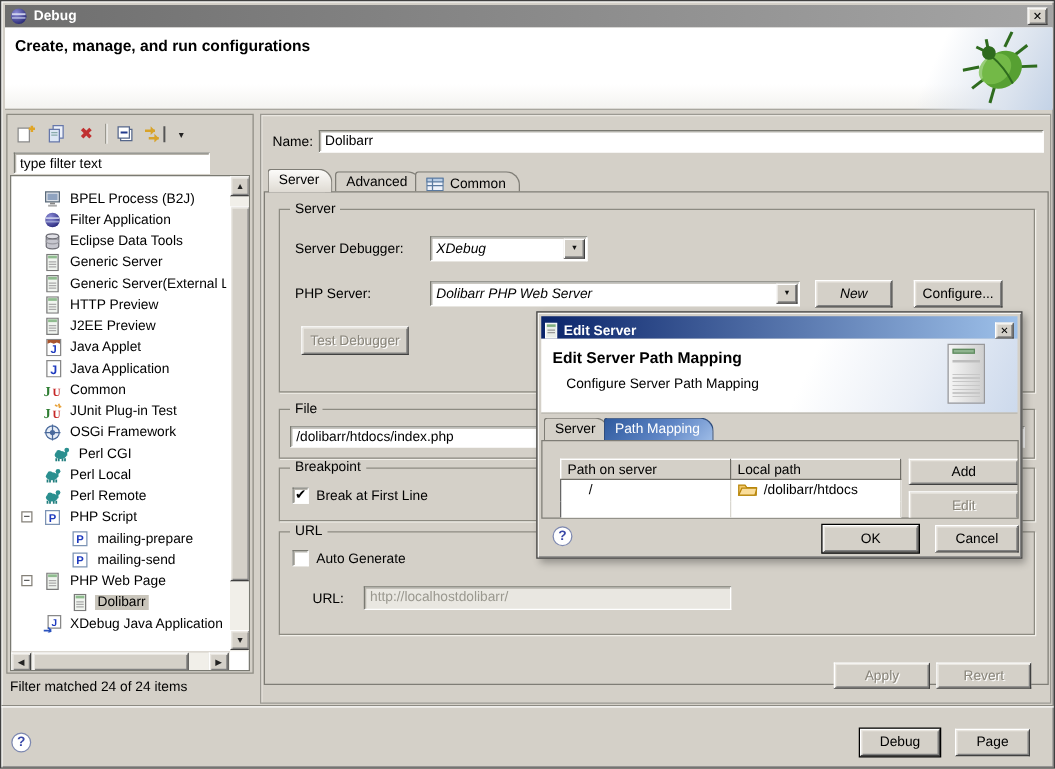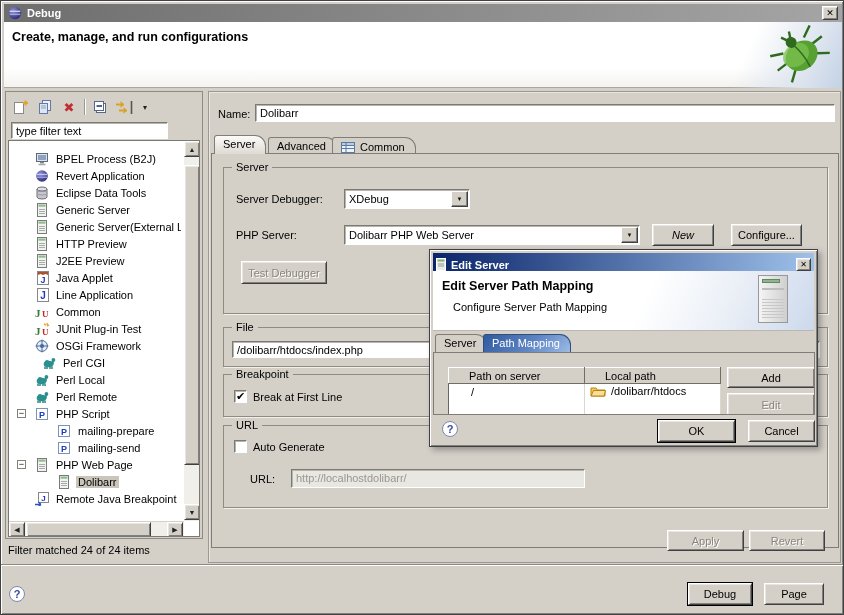--- a/index.html
+++ b/index.html
@@ -15,21 +15,21 @@
   .btn.default { outline:1px solid #000; }
   .btn.disabled { color:#8a867c; text-shadow:1px 1px 0 #fff; }
   .sunken, .field { background:#fff; border:1px solid; border-color:#7a7a72 #ffffff #ffffff #7a7a72; box-shadow: inset 1px 1px 0 #b8b5ad; }
   .field { padding:2px 3px 0 4px; white-space:nowrap; overflow:hidden; }
   .field.gray { color:#9a988f; }
   .gb { position:absolute; border:1px solid #8d8b82; box-shadow:1px 1px 0 #f2f0ea; }
   .gl { position:absolute; top:-7px; left:8px; background:#d4d0c8; padding:0 4px; white-space:nowrap; }
   .lbl { white-space:nowrap; }
 
   
-  .combo { position:absolute; background:#fff; border:1px solid; border-color:#7a7a72 #ffffff #ffffff #7a7a72; box-shadow: inset 1px 1px 0 #b8b5ad; display:flex; align-items:center; }
+  .combo { position:absolute; background:#fff; border:1px solid; border-color:#7a7a72 #ffffff #ffffff #7a7a72; box-shadow: inset 1px 1px 0 #b8b5ad; display:flex; align-items:center;font-style:italic; }
   .combo .cval { flex:1; padding:0 4px; white-space:nowrap; overflow:hidden; }
   .combo .cbtn { width:17px; align-self:stretch; margin:1px; background:#d4d0c8; border:1px solid; border-color:#fff #404040 #404040 #fff; box-shadow:inset -1px -1px 0 #808080; display:flex; align-items:center; justify-content:center; font-size:6px; color:#111; }
 
   .chk { position:absolute; width:13px; height:13px; background:#fff; border:1px solid; border-color:#7a7a72 #ffffff #ffffff #7a7a72; box-shadow: inset 1px 1px 0 #b8b5ad; font-size:11px; line-height:11px; text-align:center; color:#000; }
   .chk.checked::before { content:"✔"; position:absolute; left:1px; top:0; font-weight:bold; }
 
   
   #titlebar { left:3px; top:3px; width:838px; height:18px; background:linear-gradient(90deg,#6e6e6e,#a5a5a5); display:flex; align-items:center; padding:0 4px; }
   #titlebar .t { color:#fff; font-weight:bold; margin-left:5px; }
   .xbtn { width:16px; height:14px; font-size:9px; font-weight:bold; line-height:12px; text-align:center; }
@@ -82,21 +82,21 @@
             box-shadow: inset 1px 1px 0 #ffffff, inset -1px -1px 0 #808080, 3px 3px 6px rgba(0,0,0,.3); z-index:10; }
   #dlgtitle { position:absolute; left:3px; top:3px; width:381px; height:18px; background:linear-gradient(90deg,#0a246a,#9ec1ea); display:flex; align-items:flex-end; padding:0 3px; }
   #dlgtitle .t { color:#fff; font-weight:bold; margin-left:5px; flex:1; }
   #banner { position:absolute; left:3px; top:21px; width:381px; height:60px; background:linear-gradient(115deg,#ffffff 55%,#e9eef6 78%,#ccd9ec 100%); border-bottom:1px solid #b9b7af; }
   #banner .bt { position:absolute; left:9px; top:8px; font-size:12.5px; font-weight:bold; }
   #banner .bs { position:absolute; left:20px; top:30px; }
   #banner .tower { position:absolute; right:26px; top:4px; }
   #dlgtabs .etab { top:84px; height:19px; }
   #dlgcontent { position:absolute; left:3px; top:102px; width:382px; height:63px; border:1px solid #7f7d76; background:#d4d0c8; overflow:hidden; }
   table.pm { border-collapse:collapse; position:absolute; left:14px; top:14px; background:#fff; border:1px solid #55地5; }
-  .pm th { width:136px; height:16px; font-weight:normal; text-align:left; padding:0 20px; background:#d4d0c8; border:1px solid; border-color:#fff #6f6d66 #6f6d66 #fff; white-space:nowrap; }
+  .pm th { width:136px; height:16px; font-weight:normal; text-align:left; padding:0 5px; background:#d4d0c8; border:1px solid; border-color:#fff #6f6d66 #6f6d66 #fff; white-space:nowrap; }
   .pm td { width:136px; height:17px; padding:0 5px; background:#fff; border-right:1px solid #d9d7d0; white-space:nowrap; }
   #dlgbtnbar { position:absolute; left:3px; top:165px; width:382px; height:30px; }
 
   #sep { left:0px; top:563px; width:844px; height:2px; border-top:1px solid #8c8a82; border-bottom:1px solid #ffffff; }
 </style>
 </head>
 <body>
 
 <div id="win">
 
@@ -201,21 +201,21 @@
                   <radialGradient id="ecg1" cx="35%" cy="30%" r="80%">
                     <stop offset="0%" stop-color="#8d8dd8"></stop>
                     <stop offset="100%" stop-color="#26267a"></stop>
                   </radialGradient>
                 </defs>
                 <circle cx="7" cy="7" r="5.8" fill="url(#ecg1)"></circle>
                 <rect x="1.8" y="4.8" width="10.4" height="1.4" fill="#d3d8f0" opacity=".85"></rect>
                 <rect x="1.8" y="7.6" width="10.4" height="1.4" fill="#bcc4e8" opacity=".65"></rect>
               </svg>
             </span>
-            <span class="tlab">Revert Application</span>
+            <span class="tlab">Filter Application</span>
           </div>
           <div class="trow" style="padding-left: 25px;">
             <span class="tico">
               <svg width="14" height="14">
                 <path d="M2 3 v8 a5 2 0 0 0 10 0 v-8" fill="#c6c6ce" stroke="#6e6e76"></path>
                 <ellipse cx="7" cy="7" rx="5" ry="2" fill="none" stroke="#9a9aa2"></ellipse>
                 <ellipse cx="7" cy="3" rx="5" ry="2" fill="#e0e0e6" stroke="#6e6e76"></ellipse>
               </svg>
             </span>
             <span class="tlab">Eclipse Data Tools</span>
@@ -278,21 +278,21 @@
             </span>
             <span class="tlab">Java Applet</span>
           </div>
           <div class="trow" style="padding-left: 25px;">
             <span class="tico">
               <svg width="15" height="14">
                 <rect x="2.5" y="0.5" width="11" height="13" fill="#fff" stroke="#888"></rect>
                 <text x="8" y="11" font-size="10" font-weight="bold" fill="#1f3bbf" text-anchor="middle" font-family="Liberation Sans">J</text>
               </svg>
             </span>
-            <span class="tlab">Line Application</span>
+            <span class="tlab">Java Application</span>
           </div>
           <div class="trow" style="padding-left: 25px;">
             <span class="tico">
               <svg width="16" height="14">
                 <text x="1" y="11.5" font-size="11" font-weight="bold" fill="#2e7d32" font-family="Liberation Serif">J</text>
                 <text x="8" y="11.5" font-size="9" font-weight="bold" fill="#c62828" font-family="Liberation Serif">U</text>
               </svg>
             </span>
             <span class="tlab">Common</span>
           </div>
@@ -407,21 +407,21 @@
             <span class="tlab sel">Dolibarr</span>
           </div>
           <div class="trow" style="padding-left: 25px;">
             <span class="tico">
               <svg width="16" height="14">
                 <rect x="4.5" y="0.5" width="10" height="10" fill="#fff" stroke="#888"></rect>
                 <text x="9.5" y="8.5" font-size="8" font-weight="bold" fill="#1f3bbf" text-anchor="middle" font-family="Liberation Sans">J</text>
                 <path d="M1 12.5 h6 M7 12.5 l-2.5-2.5 M7 12.5 l-2.5 2" stroke="#2a52be" stroke-width="1.4" fill="none"></path>
               </svg>
             </span>
-            <span class="tlab">Remote Java Breakpoint</span>
+            <span class="tlab">XDebug Java Application</span>
           </div>
         </div>
       <div id="vscroll" class="sb">
         <span class="sbtn raised" style="left:0;top:0;width:16px;height:16px;">▲</span>
         <span class="raised abs" style="left:0; top:24px; width:16px; height:300px;"></span>
         <span class="sbtn raised" style="left:0; top:363px; width:16px; height:16px;">▼</span>
       </div>
       <div id="hscroll" class="sb">
         <span class="sbtn raised" style="left:0;top:0;width:16px;height:15px;">◀</span>
         <span class="raised abs" style="left:17px; top:0; width:125px; height:15px;"></span>

